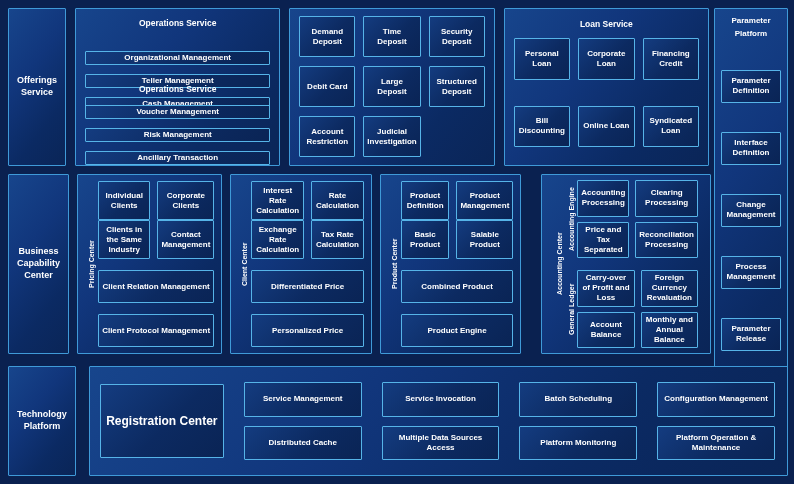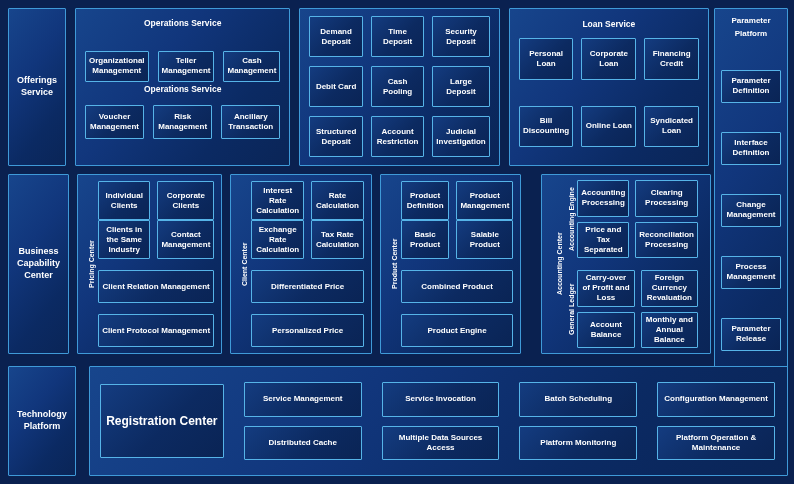--- a/index.html
+++ b/index.html
@@ -35,21 +35,21 @@
     display:flex;align-items:center;justify-content:center;
     flex:0 0 13px;line-height:1;
   }
   .abs{position:absolute;box-sizing:border-box;}
 
   
   #top-row{left:8px;top:8px;width:701px;height:158px;display:flex;gap:9px;}
   #offerings-box{flex:0 0 54px;}
   .top-panel{flex:1 1 0;display:flex;flex-direction:column;padding:5px 9px 8px 9px;}
   #ops-panel .ptitle{height:18px;}
-  #ops-grid1,#ops-grid2{display:grid;grid-template-columns:repeat(3,1fr);gap:9px;}
+  #ops-grid1,#ops-grid2{display:grid;grid-template-columns:repeat(1,1fr);gap:9px;}
   #ops-grid1{height:31px;}
   #ops-subtitle{height:15px;font-size:8.5px;font-weight:700;text-align:center;display:flex;align-items:center;justify-content:center;}
   #ops-grid2{height:34px;margin-top:8px;}
   #ops-panel .spacer{flex:1;}
   #dep-panel .ptitle{height:18px;}
   #dep-grid{flex:1;display:grid;grid-template-columns:repeat(3,1fr);grid-template-rows:repeat(3,1fr);gap:9px 8px;padding-top:2px;}
   #loan-panel .ptitle{height:20px;}
   #loan-grid{flex:1;display:grid;grid-template-columns:repeat(3,1fr);grid-template-rows:1fr 1fr;gap:26px 8px;padding:4px 0 10px 0;}
 
   
@@ -106,21 +106,20 @@
       </div>
       <div class="spacer"></div>
     </div>
 
     <div id="dep-panel" class="panel top-panel">
       <div id="dep-grid">
         <div class="box">Demand Deposit</div>
         <div class="box">Time Deposit</div>
         <div class="box">Security Deposit</div>
         <div class="box">Debit Card</div>
-        <div class="box">Cash Pooling</div>
         <div class="box">Large Deposit</div>
         <div class="box">Structured Deposit</div>
         <div class="box">Account Restriction</div>
         <div class="box">Judicial Investigation</div>
       </div>
     </div>
 
     <div id="loan-panel" class="panel top-panel">
       <div class="ptitle">Loan Service</div>
       <div id="loan-grid">

